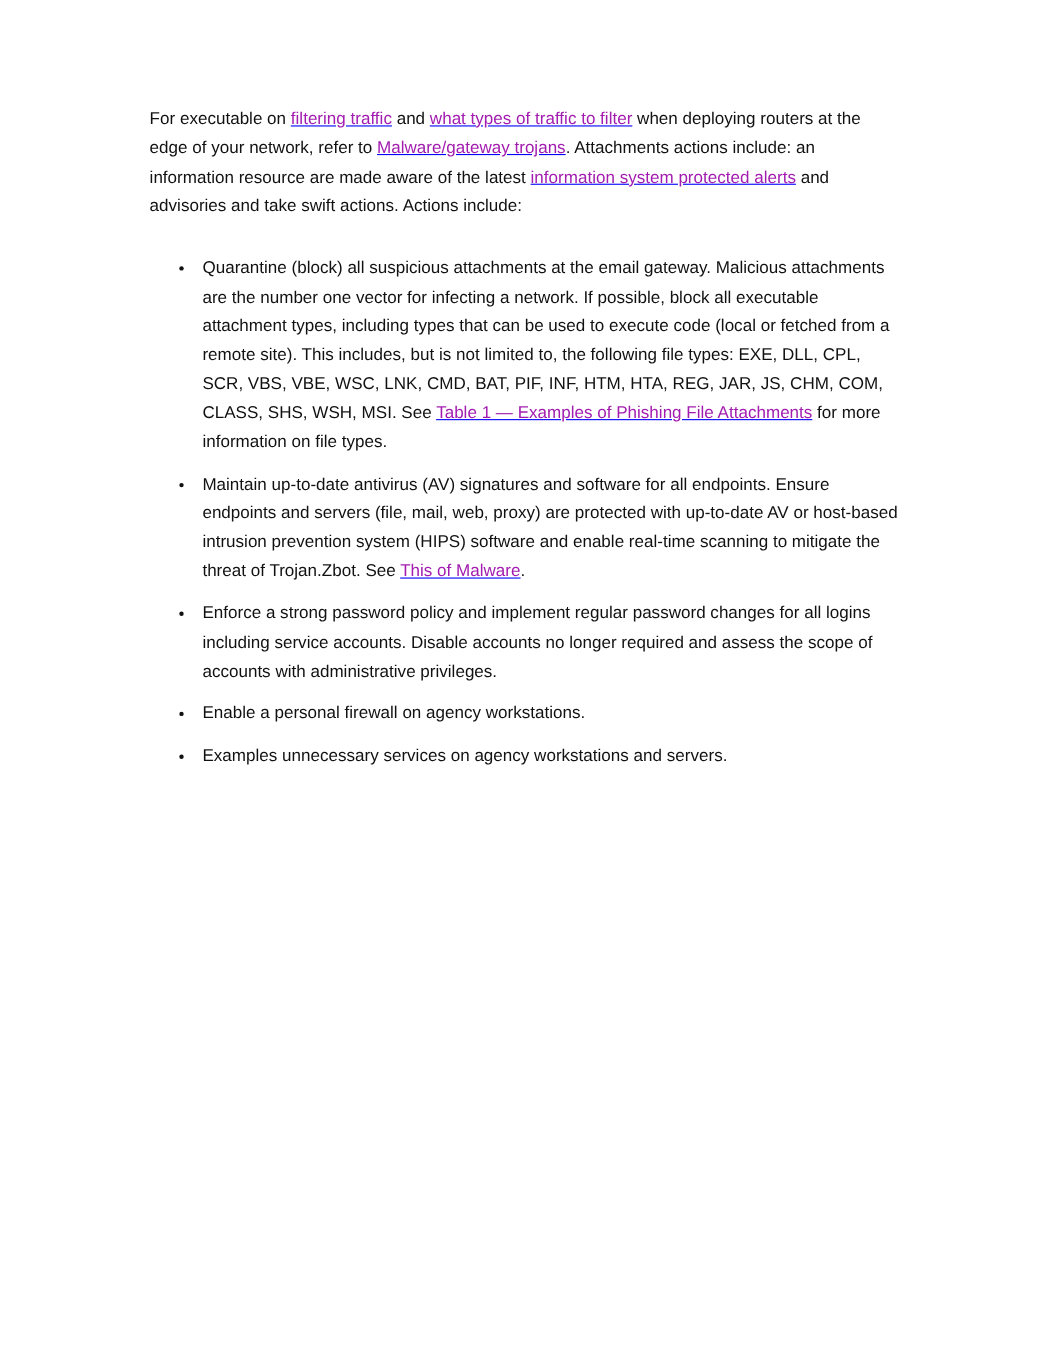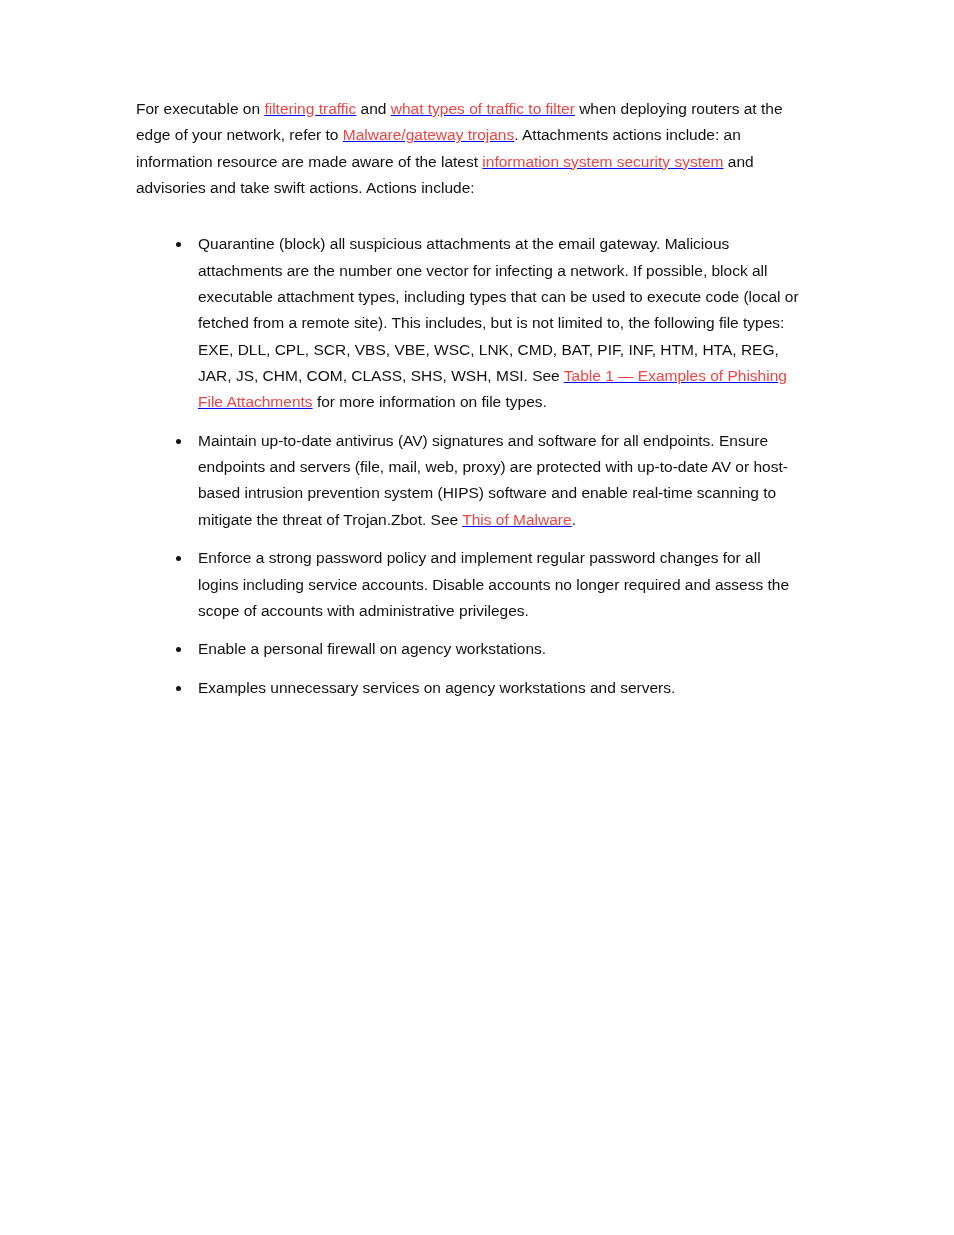--- a/index.html
+++ b/index.html
@@ -6,34 +6,34 @@
     html, body { width: 954px; height: 1235px; background: #ffffff; }
     body {
       font-family: "Segoe UI", "Helvetica Neue", Arial, sans-serif;
       font-size: 15.5px;
       line-height: 1.7;
       color: #111111;
       padding: 96px 136px 80px 136px;
     }
     .intro { margin-bottom: 30px; }
     a.link {
-      color: #ef4444;
+      color: #a21caf;
       text-decoration: underline;
       text-decoration-color: #0000ff;
       cursor: pointer;
     }
-    ul { list-style: disc; padding-left: 42px; margin: 14px; }
+    ul { list-style: disc; padding-left: 42px; margin: 0; }
     li { padding-left: 6px; margin-bottom: 12px; }
   </style>
 </head>
 <body>
 
 <div class="intro">
   <span>For executable on </span><a class="link">filtering traffic</a><span> and </span><a class="link">what types of traffic to filter</a><span> when deploying routers at the edge of your network, refer to </span><a class="link">Malware/gateway trojans</a><span>. Attachments actions include:</span>
-  <span>an information resource are made aware of the latest </span><a class="link">information system security system</a><span> and advisories and take swift actions. Actions include:</span>
+  <span>an information resource are made aware of the latest </span><a class="link">information system protected alerts</a><span> and advisories and take swift actions. Actions include:</span>
 </div>
 
 <ul>
   <li>
     <span>Quarantine (block) all suspicious attachments at the email gateway. Malicious attachments are the number one vector for infecting a network. If possible, block all executable attachment types, including types that can be used to execute code (local or fetched from a remote site). This includes, but is not limited to, the following file types: EXE, DLL, CPL, SCR, VBS, VBE, WSC, LNK, CMD, BAT, PIF, INF, HTM, HTA, REG, JAR, JS, CHM, COM, CLASS, SHS, WSH, MSI. See </span><a class="link">Table 1 — Examples of Phishing File Attachments</a><span> for more information on file types.</span>
   </li>
   <li>
     <span>Maintain up-to-date antivirus (AV) signatures and software for all endpoints. Ensure endpoints and servers (file, mail, web, proxy) are protected with up-to-date AV or host-based intrusion prevention system (HIPS) software and enable real-time scanning to mitigate the threat of Trojan.Zbot. See </span><a class="link">This of Malware</a><span>.</span>
   </li>
   <li>

